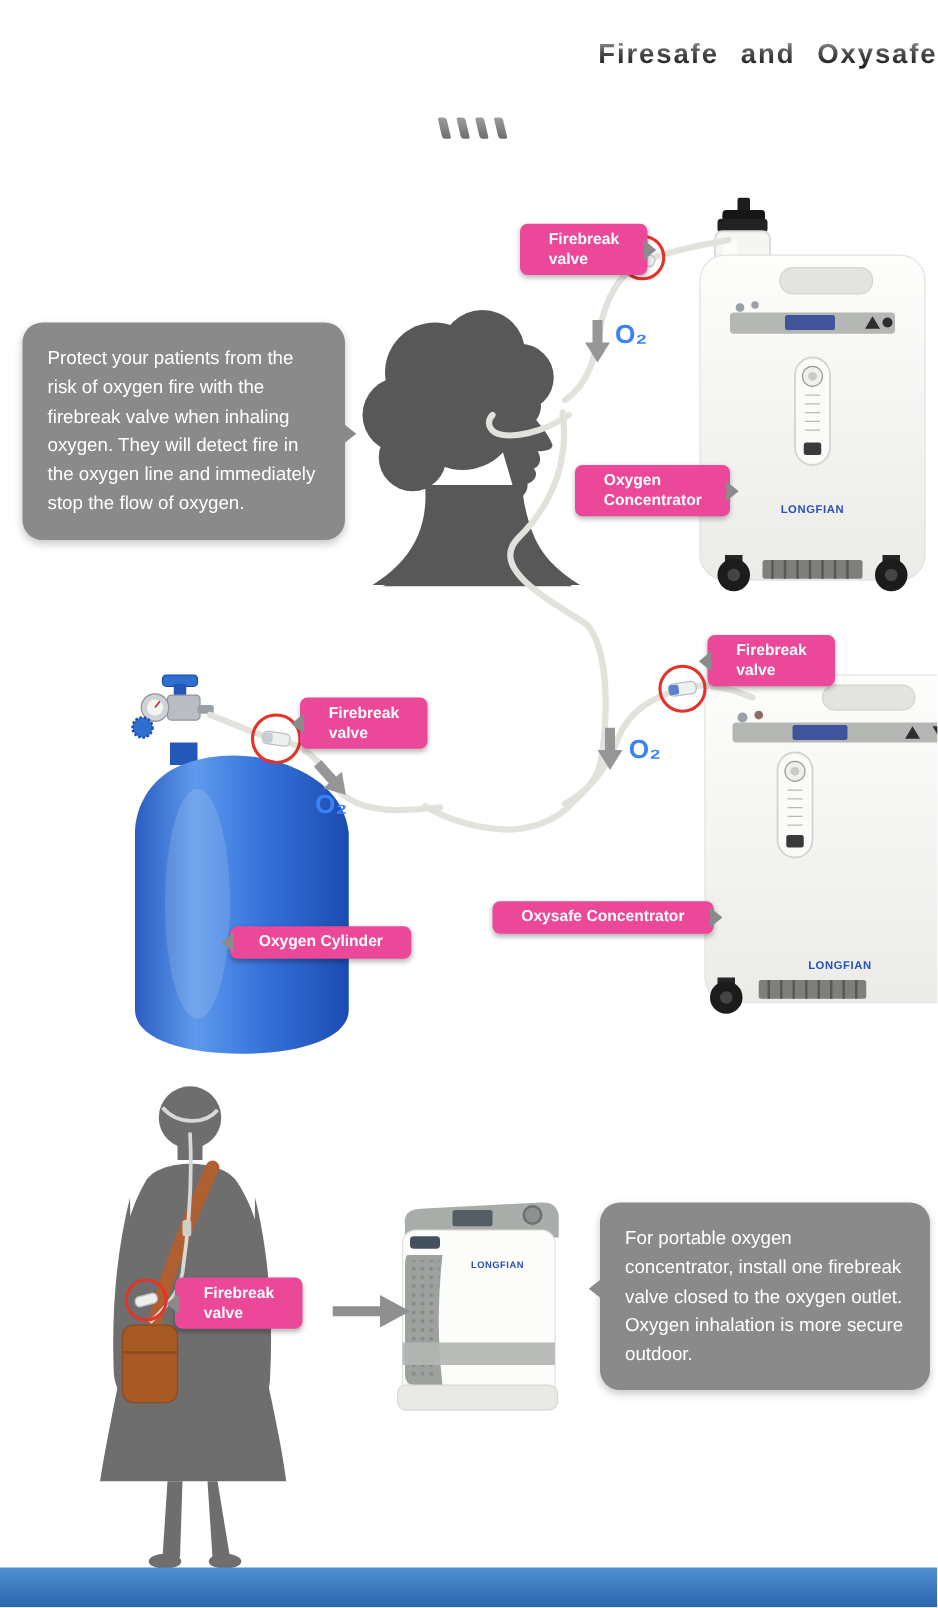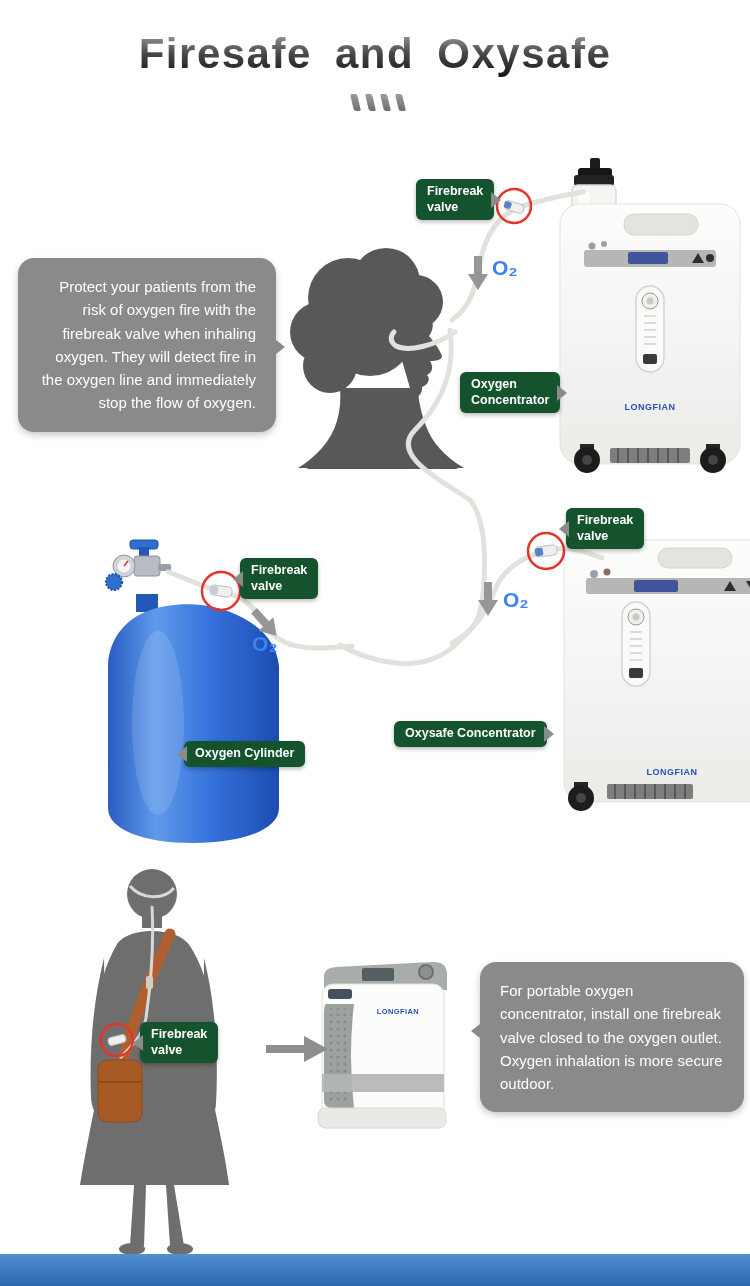--- a/index.html
+++ b/index.html
@@ -1,32 +1,32 @@
 <!DOCTYPE html>
 <html><head>
 <meta charset="utf-8">
 <style>
   html,body{margin:0;padding:0;background:#fff;}
   .page{position:relative;width:750px;height:1286px;background:#ffffff;overflow:hidden;
         font-family:"Liberation Sans",sans-serif;}
   .abs{position:absolute;}
 
   
-  .title{position:absolute;top:30px;left:0;width:750px;margin:0;text-align:center;
-         font-size:42px;font-weight:bold;letter-spacing:1.5px;word-spacing:10px;
+  .title{position:absolute;top:30px;left:0;width:750px;margin:0;text-align:right;
+         font-size:22px;font-weight:bold;letter-spacing:1.5px;word-spacing:10px;
          background:linear-gradient(180deg,#a9a9a9 0%,#4a4a4a 48%,#121212 100%);
          -webkit-background-clip:text;background-clip:text;color:transparent;}
   .ticks{position:absolute;top:94px;left:352px;display:flex;gap:8px;}
   .tick{display:block;width:7px;height:17px;border-radius:2px;
         background:linear-gradient(180deg,#9c9c9c,#6e6e6e);
         transform:skewX(16deg) rotate(3deg);}
 
   
-  .tag{position:absolute;background:#14532d;color:#fff;font-size:12.5px;font-weight:bold;
-       line-height:1.25;padding:5px 11px;border-radius:6px;box-shadow:0 2px 4px rgba(0,0,0,.28);
+  .tag{position:absolute;background:#ec4899;color:#fff;font-size:12.5px;font-weight:bold;
+       line-height:1.25;padding:5px 23px;border-radius:6px;box-shadow:0 2px 4px rgba(0,0,0,.28);
        white-space:nowrap;z-index:6;}
   .tail-r,.tail-l{position:absolute;width:0;height:0;border:8px solid transparent;top:50%;margin-top:-8px;}
   .tail-r{right:-15px;border-left:10px solid #8b8b8b;}
   .tail-l{left:-15px;border-right:10px solid #8b8b8b;}
 
   
   .bubble{position:absolute;background:#8a8a8a;color:#fff;border-radius:16px;
           padding:17px 20px;font-size:15px;line-height:1.55;box-shadow:0 3px 7px rgba(0,0,0,.22);z-index:6;}
   .btail{position:absolute;width:0;height:0;border:11px solid transparent;}
 
@@ -272,21 +272,21 @@
     <div>valve</div>
     <span class="tail-r"></span>
   </div>
 
   <svg class="abs label-layer" style="left:468px;top:256px;" width="20" height="36" viewBox="0 0 20 36">
     <rect x="6" y="0" width="8" height="20" fill="#969696"></rect>
       <polygon points="0,18 20,18 10,34" fill="#969696"></polygon>
   </svg>
   <div class="o2" style="left:492px;top:256px;">O₂</div>
 
-  <div class="bubble" style="left:18px;top:258px;width:218px;text-align:right;">
+  <div class="bubble" style="left:18px;top:258px;width:218px;">
     <span>Protect your patients from the risk of oxygen fire with the firebreak valve when inhaling oxygen. They will detect fire in the oxygen line and immediately stop the flow of oxygen.</span>
     <span class="btail" style="right:-20px;top:78px;border-left:14px solid #8a8a8a;"></span>
   </div>
 
   <div class="tag" style="left:460px;top:372px;">
     <div>Oxygen</div>
     <div>Concentrator</div>
     <span class="tail-r"></span>
   </div>
 

